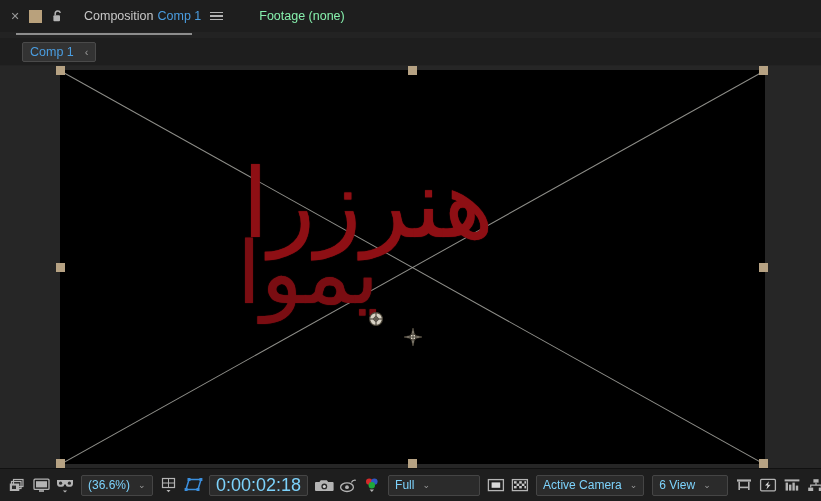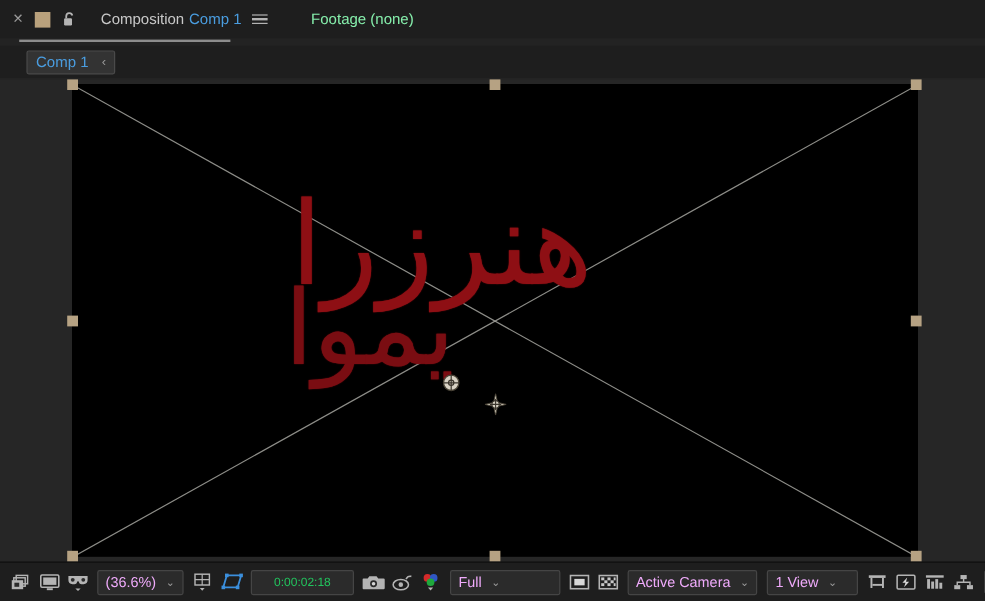--- a/index.html
+++ b/index.html
@@ -182,29 +182,29 @@
     height: 21px;
     background: #2b2b2b;
     border: 1px solid #454545;
     border-radius: 2px;
     display: flex; align-items: center;
     padding: 0 6px;
     margin: 0 4px;
     cursor: pointer;
     flex: 0 0 auto;
   }
-  .tb-field .val { font-size: 12px; color: #f0abfc; white-space: nowrap; }
+  .tb-field .val { font-size: 12px; color: #7dd3fc; white-space: nowrap; }
   .tb-field .caret { margin-left: 8px; color: #9a9a9a; font-size: 9px; }
   .tb-sep {
     width: 1px; height: 18px; background: #3c3c3c; margin: 0 5px;
     flex: 0 0 auto;
   }
   .tb-zoom { min-width: 72px; }
   .tb-tc   { min-width: 86px; justify-content: center; }
-  .tb-tc .val { color: #22c55e; font-size: 10px; }
+  .tb-tc .val { color: #7dd3fc; font-size: 18px; }
   .tb-res  { min-width: 92px; }
   .tb-cam  { min-width: 100px; }
   .tb-view { min-width: 76px; }
   svg { display: block; }
 </style>
 </head>
 <body>
 
 <div id="app">
 
@@ -388,21 +388,21 @@
         </g>
       </svg>
     </div>
 
     <div class="tb-field tb-cam">
       <span class="val">Active Camera</span>
       <span class="caret">⌄</span>
     </div>
 
     <div class="tb-field tb-view">
-      <span class="val">1 View</span>
+      <span class="val">6 View</span>
       <span class="caret">⌄</span>
     </div>
 
     <div class="tb-icon">
       <svg width="18" height="15" viewBox="0 0 18 15">
         <rect x="2" y="1.4" width="14" height="2.2" fill="#b4b4b4"></rect>
         <rect x="3.4" y="3.6" width="1.6" height="8.4" fill="#b4b4b4"></rect>
         <rect x="13" y="3.6" width="1.6" height="8.4" fill="#b4b4b4"></rect>
         <rect x="5" y="8.6" width="8" height="1.6" fill="#b4b4b4"></rect>
       </svg>

